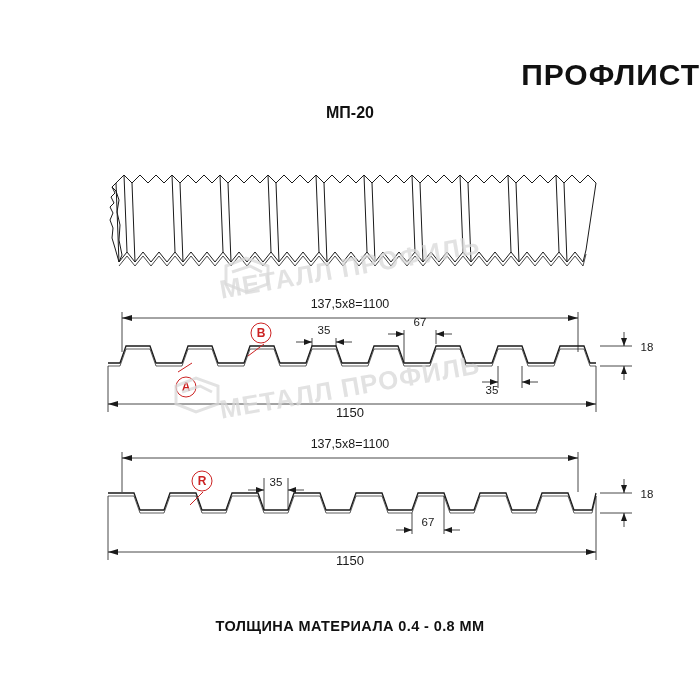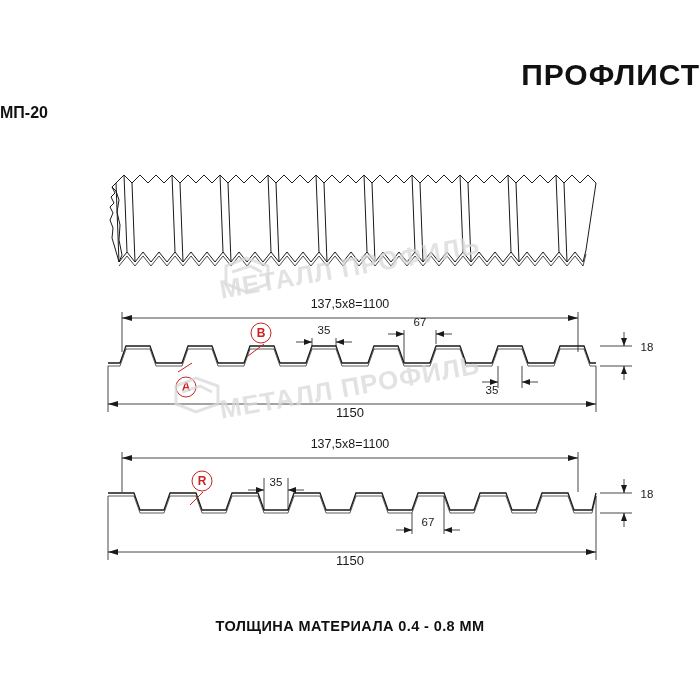--- a/index.html
+++ b/index.html
@@ -28,20 +28,21 @@
     font-size: 30px;
     font-weight: bold;
     letter-spacing: 1px;
     color: #111;
   }
   .subtitle {
     position: absolute;
     top: 104px;
     left: 0;
     width: 700px;
+    text-align: center;
     font-size: 16px;
     font-weight: bold;
     color: #111;
   }
   .footer {
     position: absolute;
     top: 618px;
     left: 0;
     width: 700px;
     text-align: center;

